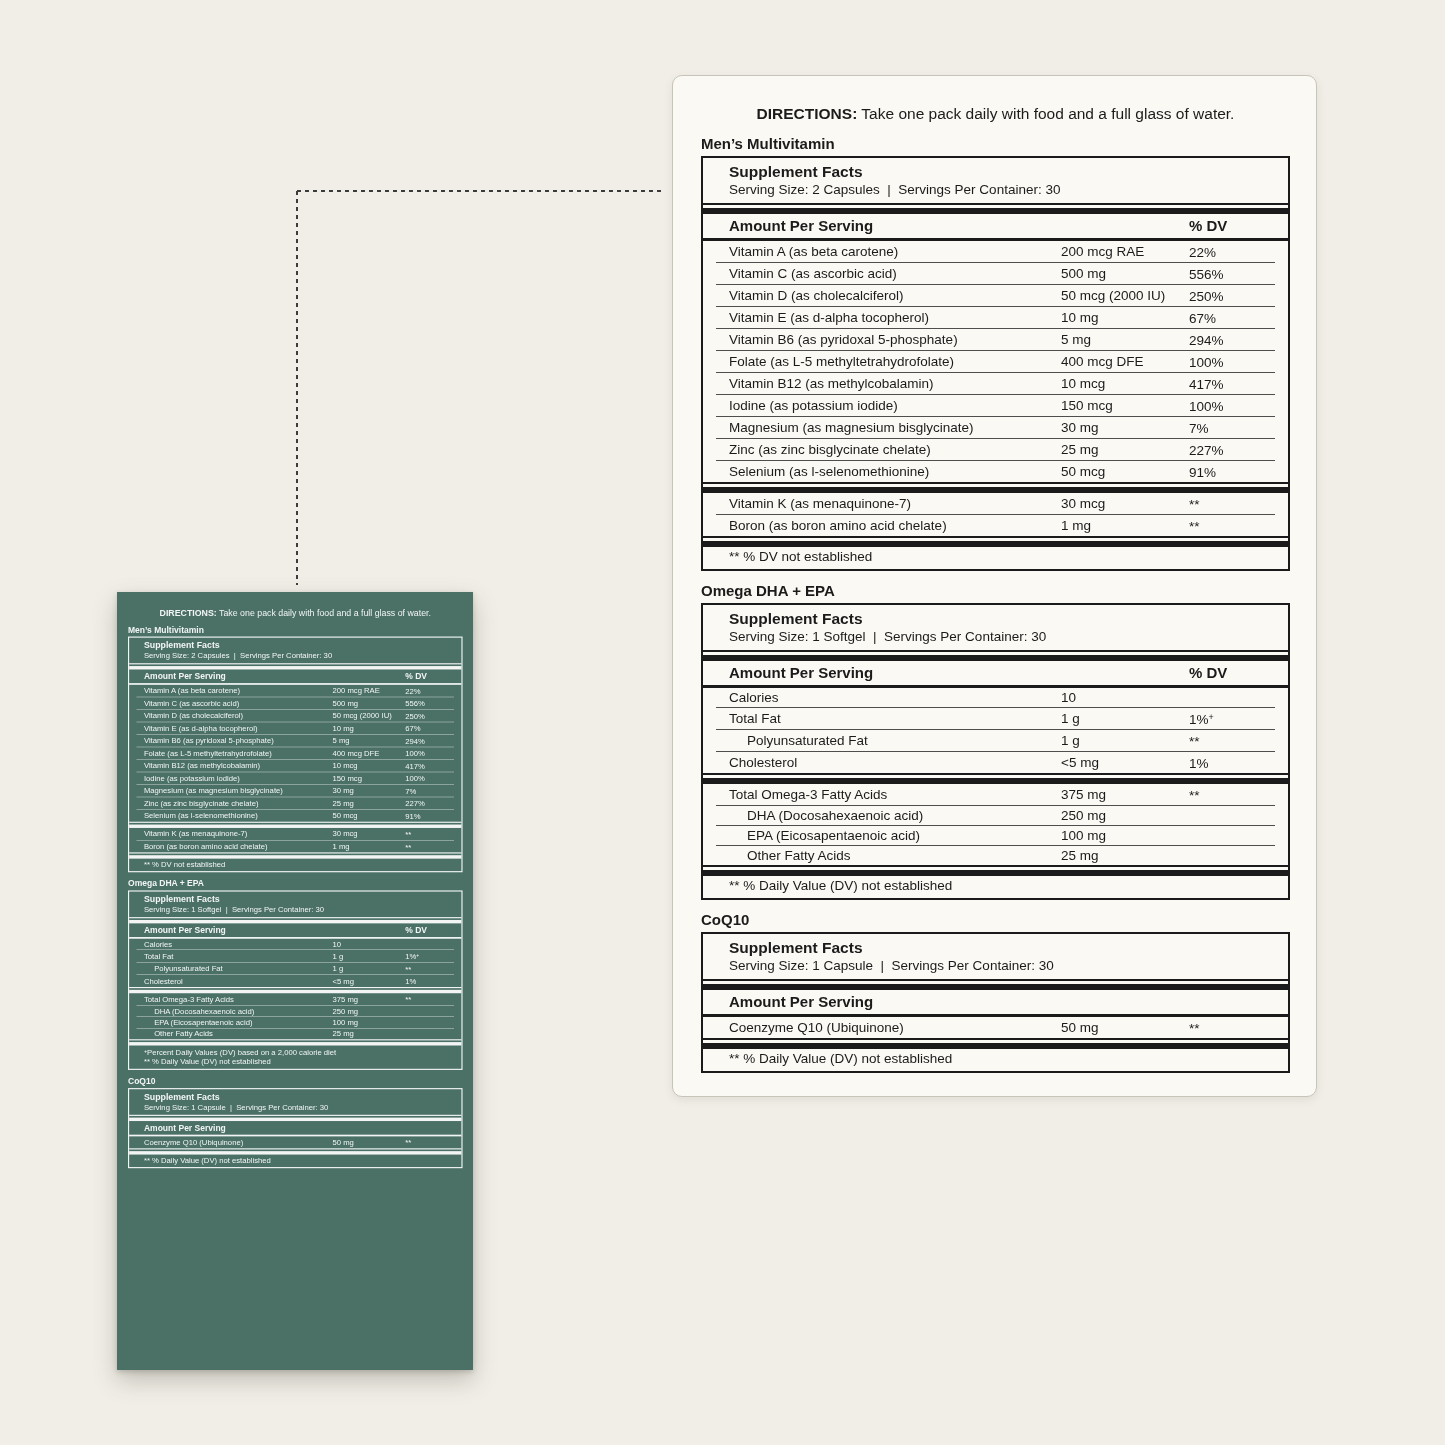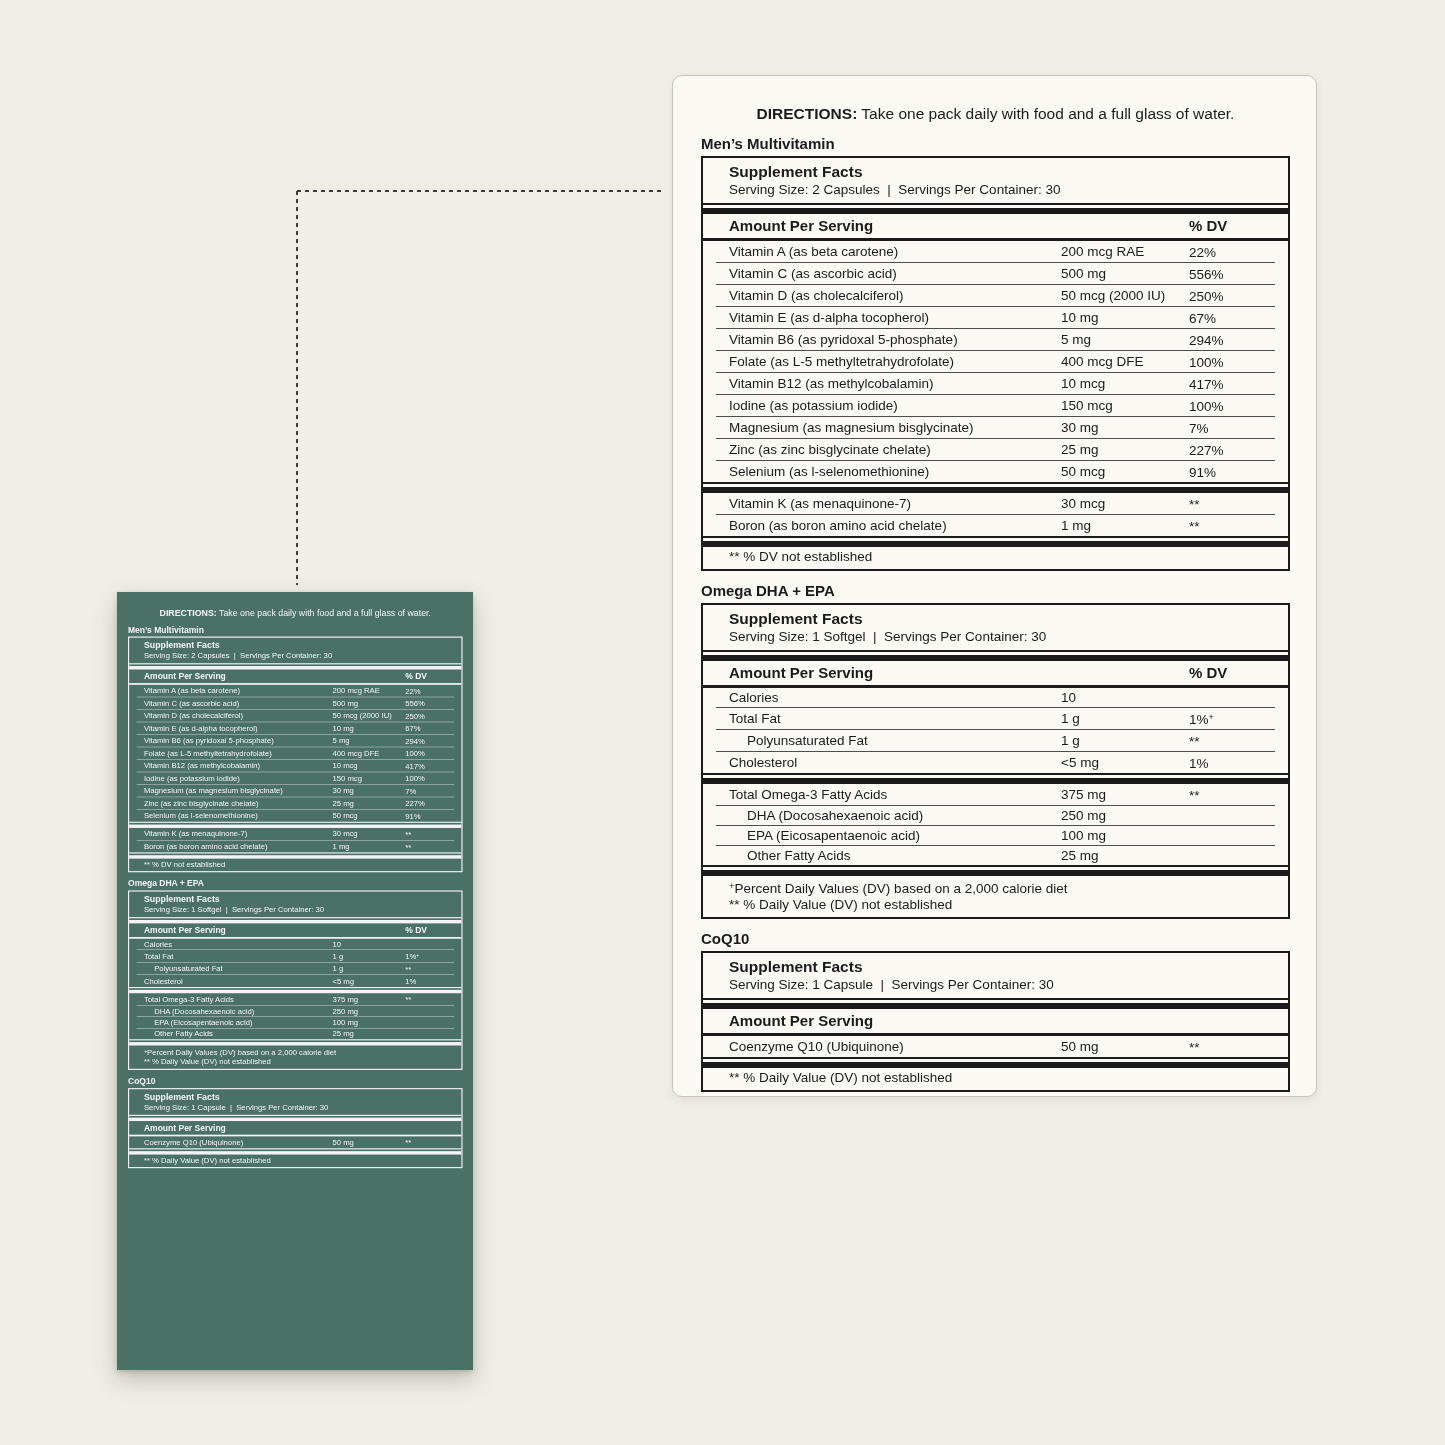--- a/index.html
+++ b/index.html
@@ -463,21 +463,20 @@
           </div>
             <div class="row indent">
             <span class="cell name">Other Fatty Acids</span>
             <span class="cell amt">25 mg</span>
             <span class="cell dv"><span></span><span class="dvsup"></span></span>
           </div>
           </div>
         <div class="rule"></div>
         <div class="bar"></div>
         <div class="fnotes">
-            <div class="fnote supmark"><span class="mk">+</span><span>Percent Daily Values (DV) based on a 2,000 calorie diet</span></div>
             <div class="fnote"><span class="mk">** </span><span>% Daily Value (DV) not established</span></div>
           </div>
       </div>
       <div class="others">
           <p class="other-line"></p>
           <p class="other-line"></p>
         </div>
     </section>
 
     <section class="sec">

